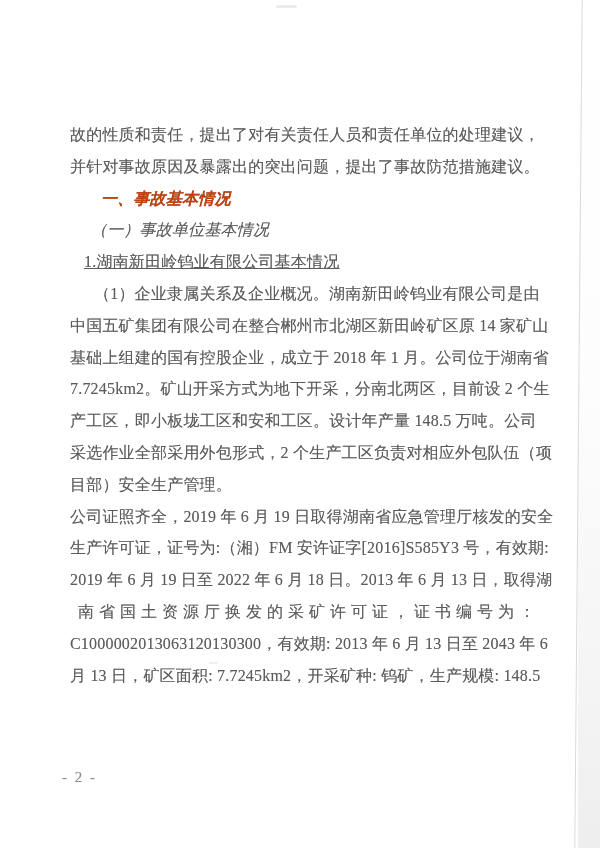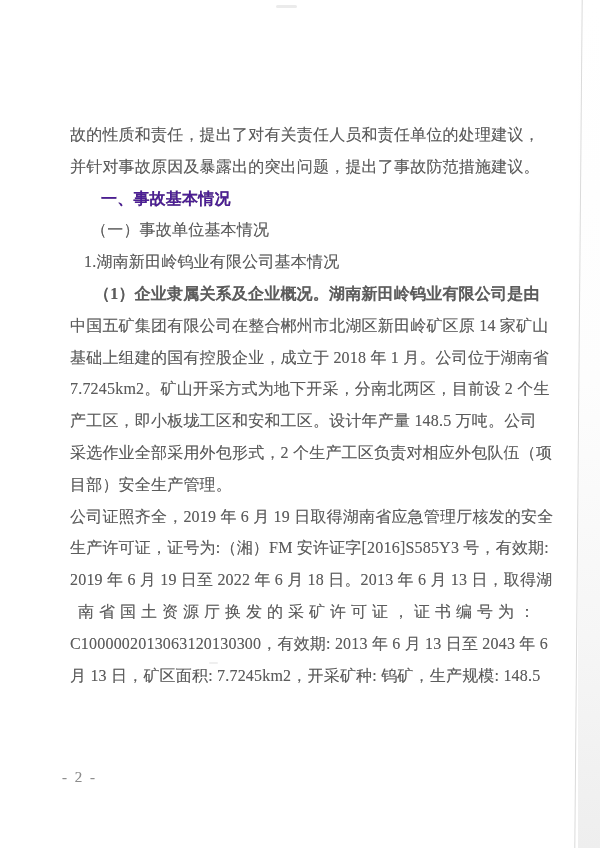--- a/index.html
+++ b/index.html
@@ -56,27 +56,28 @@
     text-shadow: 0 0 0.6px rgba(110,110,110,0.55);
   }
   .line {
     height: 31.8px;
     line-height: 31.8px;
     white-space: nowrap;
     letter-spacing: 0.2px;
   }
   .heading {
     font-weight: bold;
-    color: #4c1d95;
+    color: #c2410c;
     padding-left: 31px;
     text-shadow: 0 0 0.6px rgba(70,70,70,0.6);
+    font-style: italic;
   }
-  .sub1 { padding-left: 21px; }
-  .sub2 { padding-left: 14px; }
-  .pind { padding-left: 24px; font-weight: bold; }
+  .sub1 { padding-left: 21px; font-style: italic; }
+  .sub2 { padding-left: 14px; text-decoration: underline; }
+  .pind { padding-left: 24px; }
   .wide { letter-spacing: 5px; margin-left: 8px; }
   .footer {
     position: absolute;
     left: 62px;
     top: 766px;
     font-size: 15px;
     line-height: 22px;
     color: #8c8c8c;
     letter-spacing: 2px;
     text-shadow: 0 0 0.5px rgba(140,140,140,0.5);

